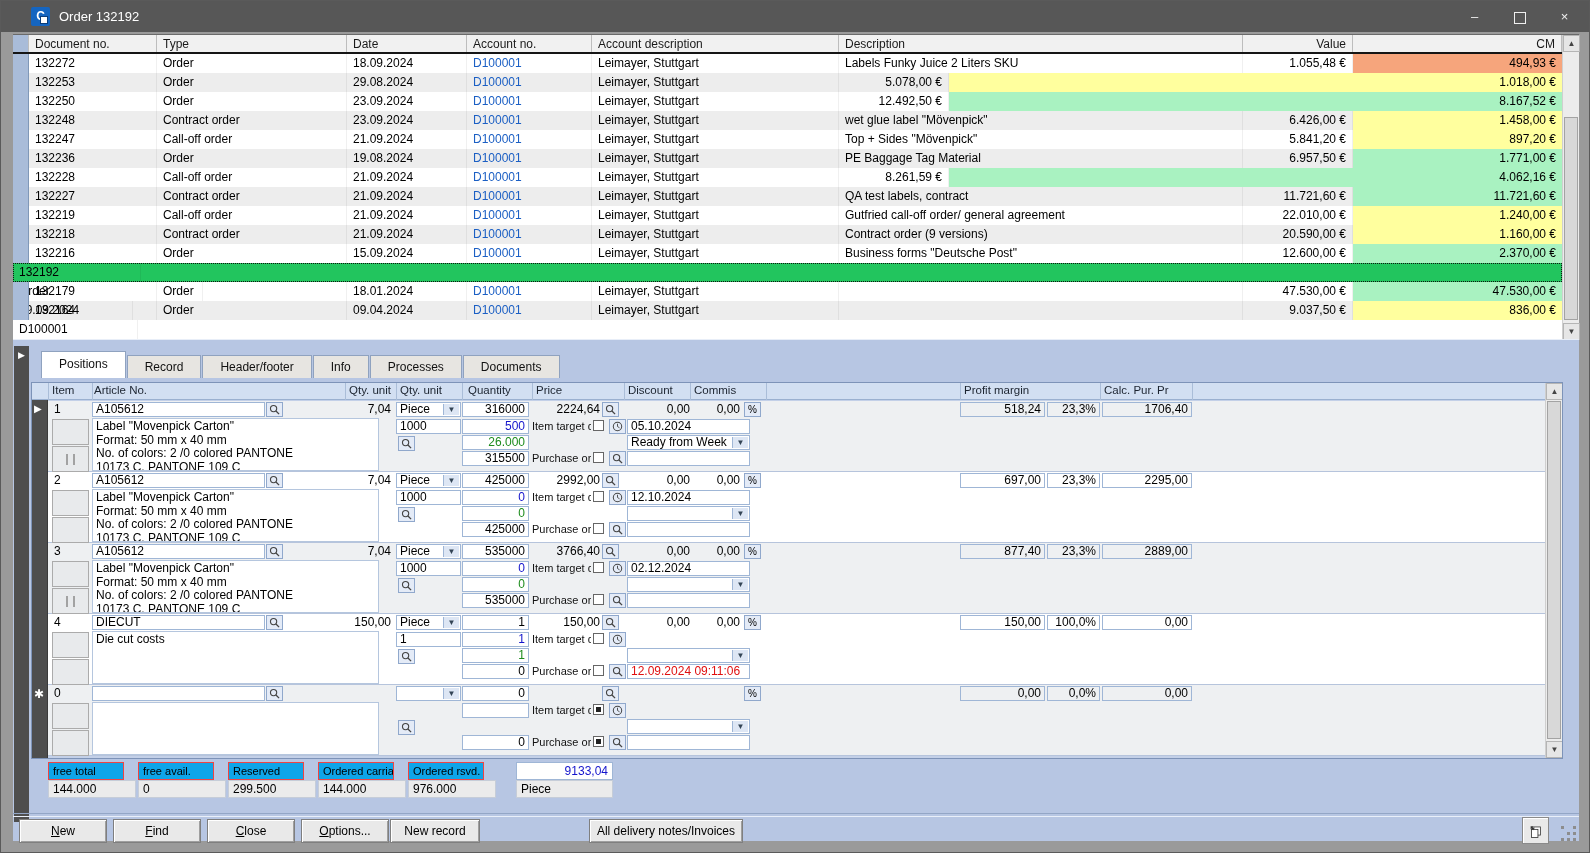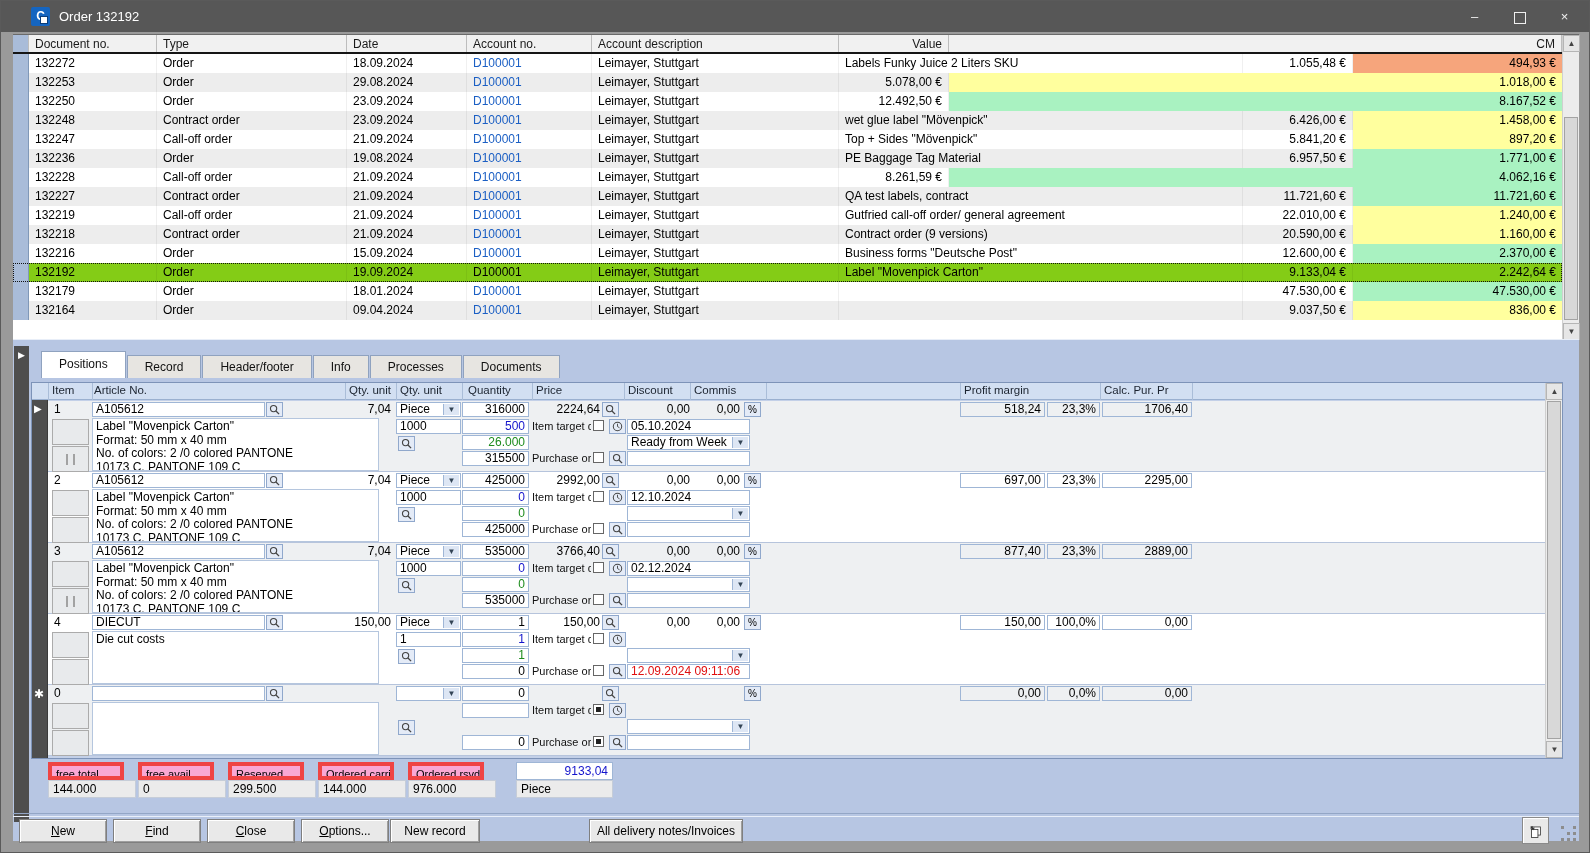--- a/index.html
+++ b/index.html
@@ -11,21 +11,21 @@
   .appicon::after{content:"";position:absolute;right:2px;bottom:2px;width:6px;height:6px;background:#fff;border:1px solid #0b3d7a;}
   .wtitle{position:absolute;left:58px;top:0;height:31px;line-height:31px;font-size:13px;}
   .wctrls{position:absolute;right:4px;top:0;height:31px;display:flex;}
   .wc{width:45px;height:31px;line-height:31px;text-align:center;font-size:13px;color:#f0f0f0;}
   .wc .maxbox{display:inline-block;width:10px;height:10px;border:1px solid #f0f0f0;vertical-align:middle;}
   
   .dtable{position:absolute;left:12px;top:33px;width:1566px;height:305px;background:#fff;border-top:1px solid #6a6a6a;box-sizing:border-box;}
   .t-head{display:flex;height:19px;line-height:18px;background:#f1f1f1;border-bottom:2px solid #151515;font-size:12px;color:#1a1a1a;width:1549px;box-sizing:border-box;}
   .t-row{display:flex;height:19px;line-height:19px;font-size:12px;color:#000;width:1549px;box-sizing:border-box;}
   .t-row.odd{background:#ededed;}
-  .t-row[data-selected="true"]{background:#84cc16;outline:1px dotted #111;outline-offset:-1px;}
+  .t-row[data-selected="true"]{background:#22c55e;outline:1px dotted #111;outline-offset:-1px;flex-direction:column;}
   .tc{box-sizing:border-box;padding:0 6px;overflow:hidden;white-space:nowrap;flex:none;border-right:1px solid rgba(0,0,0,0.06);}
   .t-head .tc{border-right:1px solid #bdbdbd;}
   .w-g{width:16px;padding:0;background:#a9bcd9;border-right:1px solid #8098b8;}
   .t-head .w-g{background:#a9bcd9;}
   .w-doc{width:128px}.w-type{width:190px}.w-date{width:120px}.w-acct{width:125px}
   .w-adesc{width:247px}.w-desc{width:404px}.w-val{width:110px;text-align:right}
   .w-cm{flex:1;text-align:right;border-right:none;}
   .acct{color:#1b5fc4;}
   .t-row[data-selected="true"] .acct{color:#000;}
   .w-cm[data-status="neg"]{background:#f6a57c;}
@@ -79,21 +79,21 @@
   .f-dt{left:579px;top:18px;width:123px;text-align:left;}
   .f-rdy{left:579px;top:34px;width:123px;text-align:left;padding-right:16px;}
   .f-pdt{left:579px;top:50px;width:123px;text-align:left;color:#e01010;}
   .up{left:239px;top:1px;width:104px;}
   .prc{left:484px;top:1px;width:68px;}
   .dsc{left:580px;top:1px;width:62px;}
   .com{left:646px;top:1px;width:46px;}
   .pm1{left:912px;width:85px;}.pm2{left:999px;width:53px;}.pm3{left:1054px;width:90px;}
   .ic{width:11px;height:11px;}
   
-  .sumlbl{position:absolute;width:76px;height:18px;background:#f9a8d4;border:4px solid #ef4444;box-sizing:border-box;font-size:11px;line-height:16px;padding:0 4px;white-space:nowrap;overflow:hidden;}
+  .sumlbl{position:absolute;width:76px;height:18px;background:#0ea5e9;border:1px solid #ef4444;box-sizing:border-box;font-size:11px;line-height:16px;padding:0 4px;white-space:nowrap;overflow:hidden;}
   .sumval{position:absolute;width:88px;height:18px;background:#ebebeb;border:1px solid #c6cdd8;box-sizing:border-box;font-size:12px;line-height:16px;padding:0 4px;}
   .totbox{position:absolute;left:503px;top:422px;width:97px;height:18px;background:#fff;border:1px solid #9fb6d6;box-sizing:border-box;color:#1414cc;font-size:12px;line-height:16px;text-align:right;padding:0 4px;}
   .unitbox{position:absolute;left:503px;top:440px;width:97px;height:18px;background:#ebebeb;border:1px solid #c6cdd8;box-sizing:border-box;font-size:12px;line-height:16px;padding:0 4px;}
   .sep{position:absolute;left:0;right:0;top:473px;height:2px;border-top:1px solid #93a6c6;border-bottom:1px solid #e9eff9;}
   .btn{position:absolute;top:479px;height:24px;background:#e9e9e9;border:1px solid #7f7f7f;box-shadow:inset 1px 1px 0 #fff, inset -1px -1px 0 #9f9f9f;font-size:12px;font-family:"Liberation Sans",sans-serif;text-align:center;line-height:22px;box-sizing:border-box;padding:0;}
   .btn u{text-decoration:underline;}
   .iconbtn{position:absolute;left:1509px;top:477px;width:27px;height:27px;background:#e9e9e9;border:1px solid #8a8a8a;box-shadow:inset 1px 1px 0 #fff;box-sizing:border-box;display:flex;align-items:center;justify-content:center;}
   .grip{position:absolute;left:1548px;top:486px;width:3px;height:3px;background:#8d8d8d;box-shadow:12px 12px 0 #8d8d8d,6px 12px 0 #8d8d8d,0 12px 0 #8d8d8d,12px 6px 0 #8d8d8d,6px 6px 0 #8d8d8d,12px 0 0 #8d8d8d;}
 </style>
 </head>
@@ -131,20 +131,21 @@
   </div>
 
   <div class="dtable">
     <div class="t-head">
       <div class="tc w-g"></div>
       <div class="tc w-doc">Document no.</div>
       <div class="tc w-type">Type</div>
       <div class="tc w-date">Date</div>
       <div class="tc w-acct">Account no.</div>
       <div class="tc w-adesc">Account description</div>
+      <div class="tc w-desc">Description</div>
       <div class="tc w-val">Value</div>
       <div class="tc w-cm">CM</div>
     </div>
 
     <div class="t-row">
         <div class="tc w-g"></div>
         <div class="tc w-doc">132272</div>
         <div class="tc w-type">Order</div>
         <div class="tc w-date">18.09.2024</div>
         <div class="tc w-acct acct">D100001</div>

